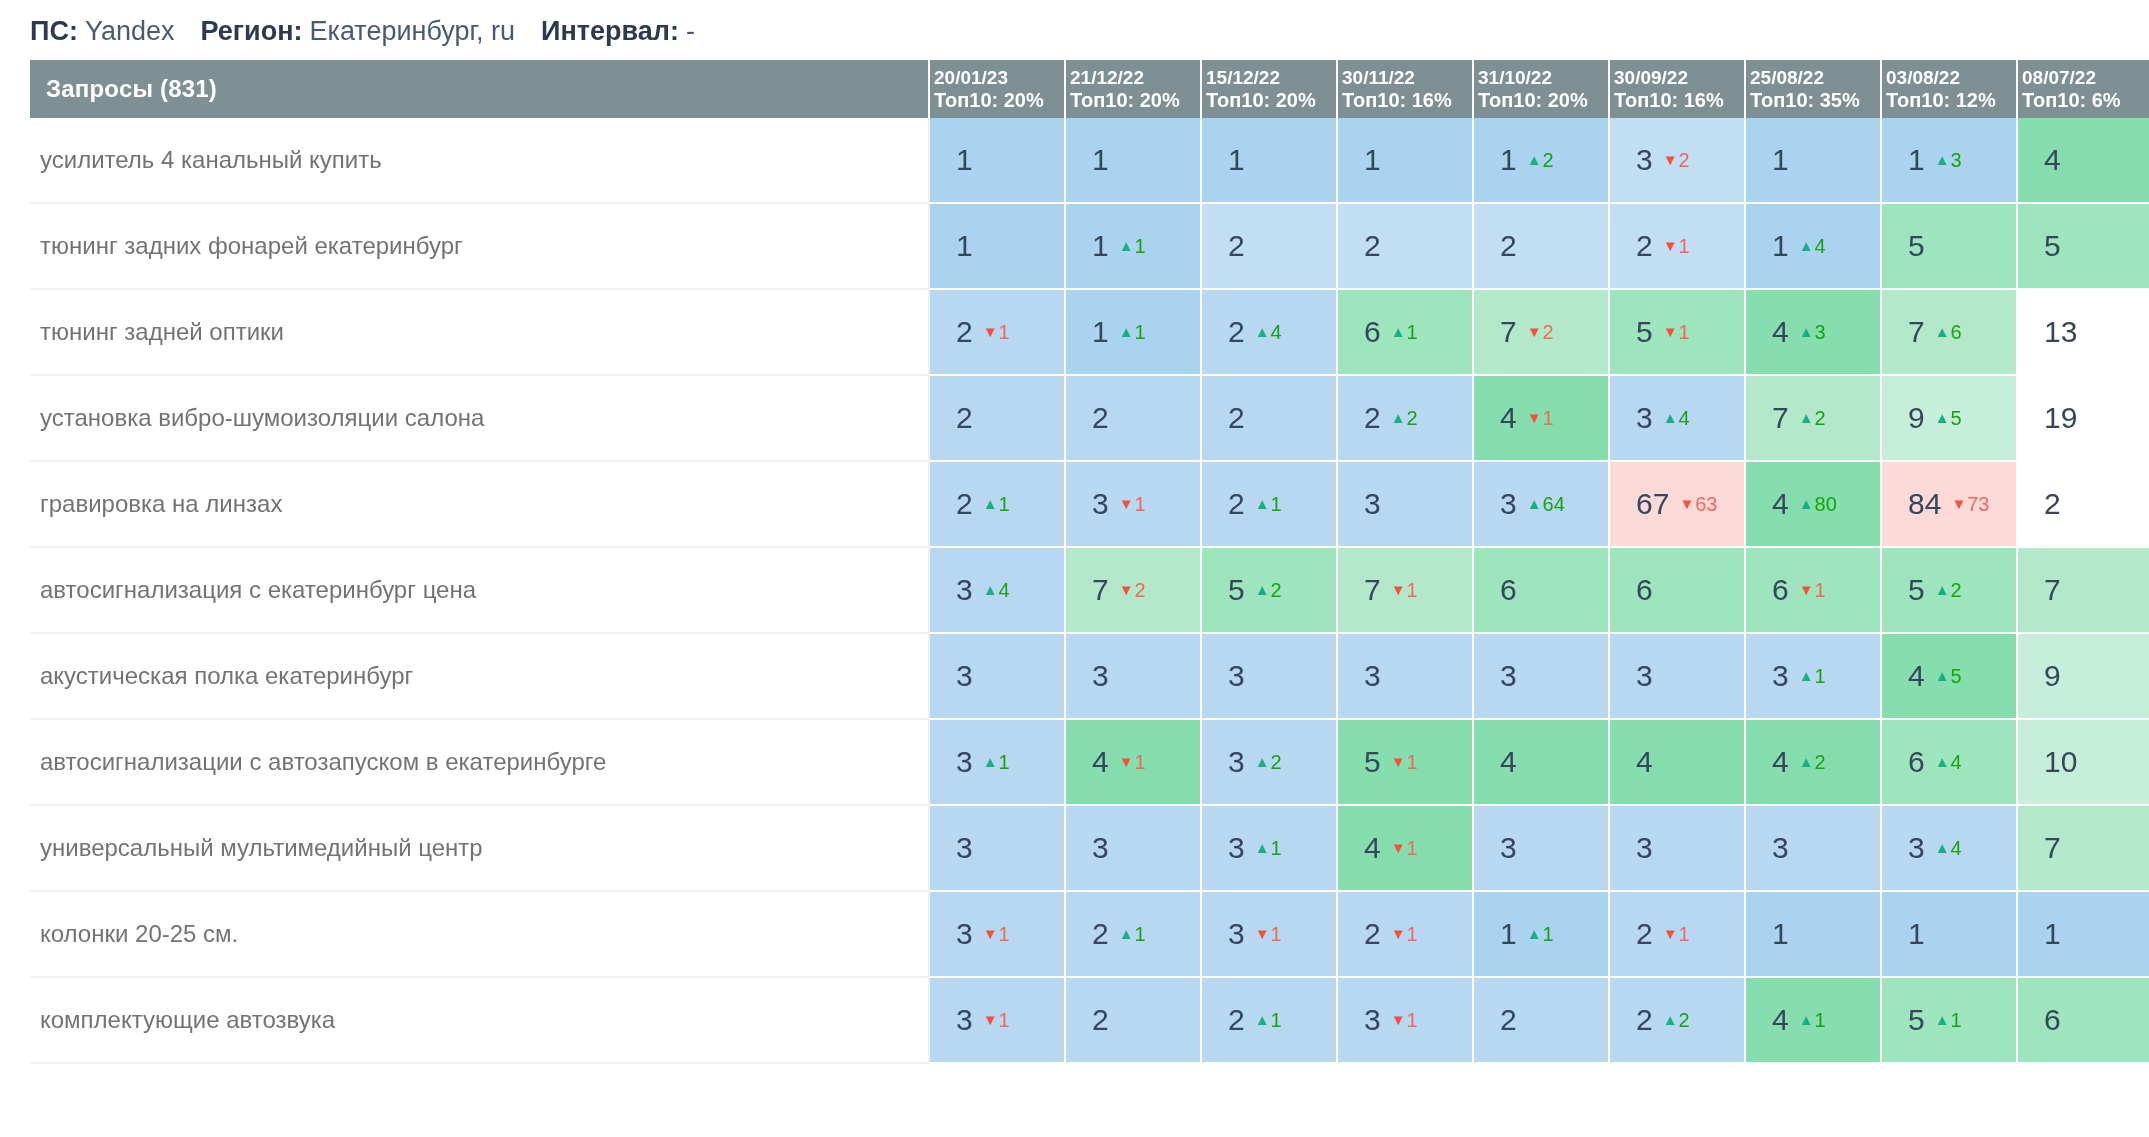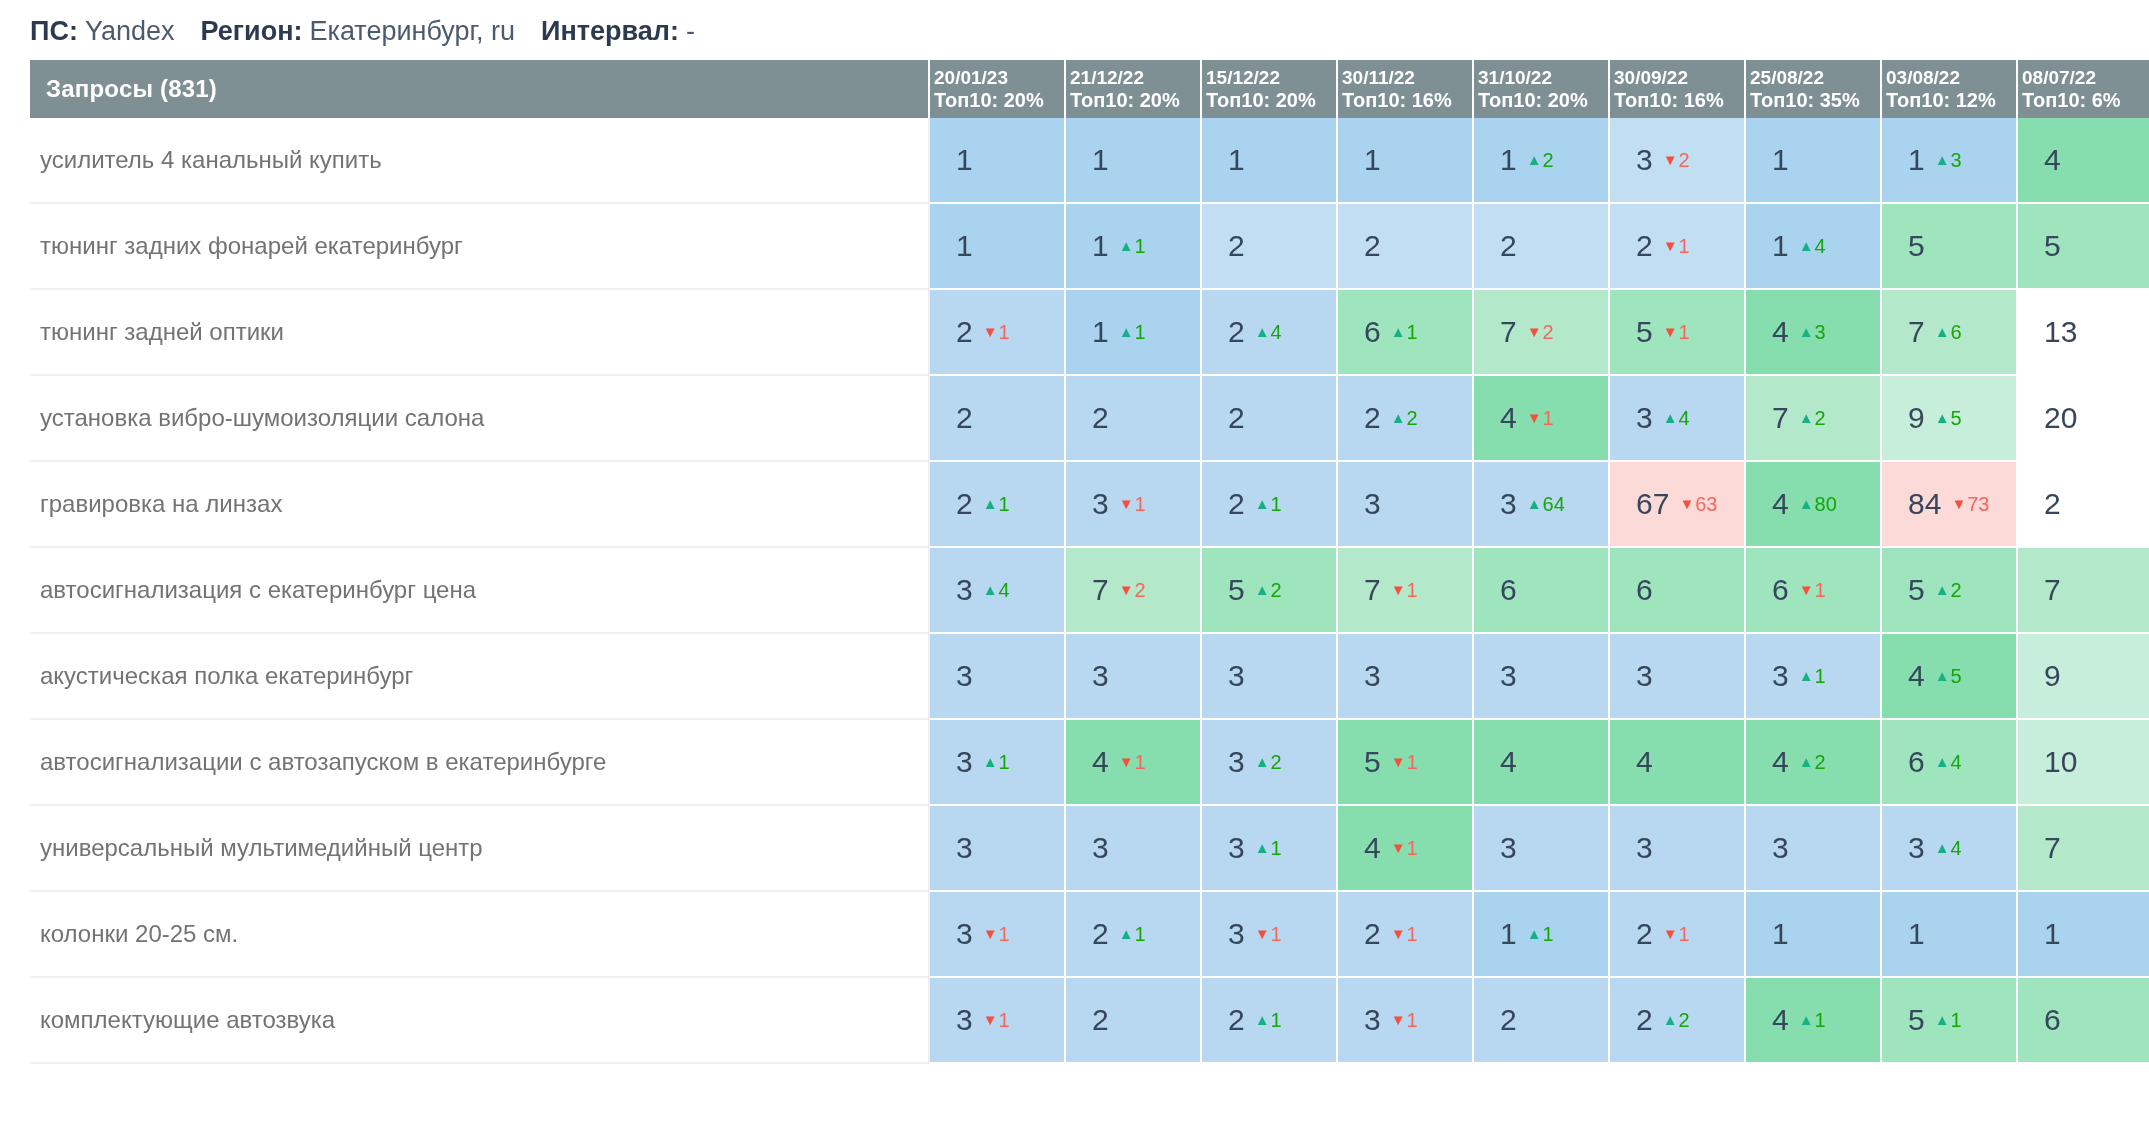--- a/index.html
+++ b/index.html
@@ -234,21 +234,21 @@
         <tr>
           <td class="query">установка вибро-шумоизоляции салона</td>
           <td class="cell bg-b2"><span class="pos">2</span></td>
           <td class="cell bg-b2"><span class="pos">2</span></td>
           <td class="cell bg-b2"><span class="pos">2</span></td>
           <td class="cell bg-b2"><span class="pos">2</span><span class="delta up"><span class="arrow">▲</span><span>2</span></span></td>
           <td class="cell bg-g1"><span class="pos">4</span><span class="delta down"><span class="arrow">▼</span><span>1</span></span></td>
           <td class="cell bg-b2"><span class="pos">3</span><span class="delta up"><span class="arrow">▲</span><span>4</span></span></td>
           <td class="cell bg-g3"><span class="pos">7</span><span class="delta up"><span class="arrow">▲</span><span>2</span></span></td>
           <td class="cell bg-g4"><span class="pos">9</span><span class="delta up"><span class="arrow">▲</span><span>5</span></span></td>
-          <td class="cell bg-w"><span class="pos">20</span></td>
+          <td class="cell bg-w"><span class="pos">19</span></td>
         </tr>
         <tr>
           <td class="query">гравировка на линзах</td>
           <td class="cell bg-b2"><span class="pos">2</span><span class="delta up"><span class="arrow">▲</span><span>1</span></span></td>
           <td class="cell bg-b2"><span class="pos">3</span><span class="delta down"><span class="arrow">▼</span><span>1</span></span></td>
           <td class="cell bg-b2"><span class="pos">2</span><span class="delta up"><span class="arrow">▲</span><span>1</span></span></td>
           <td class="cell bg-b2"><span class="pos">3</span></td>
           <td class="cell bg-b2"><span class="pos">3</span><span class="delta up"><span class="arrow">▲</span><span>64</span></span></td>
           <td class="cell bg-r1"><span class="pos">67</span><span class="delta down"><span class="arrow">▼</span><span>63</span></span></td>
           <td class="cell bg-g1"><span class="pos">4</span><span class="delta up"><span class="arrow">▲</span><span>80</span></span></td>

